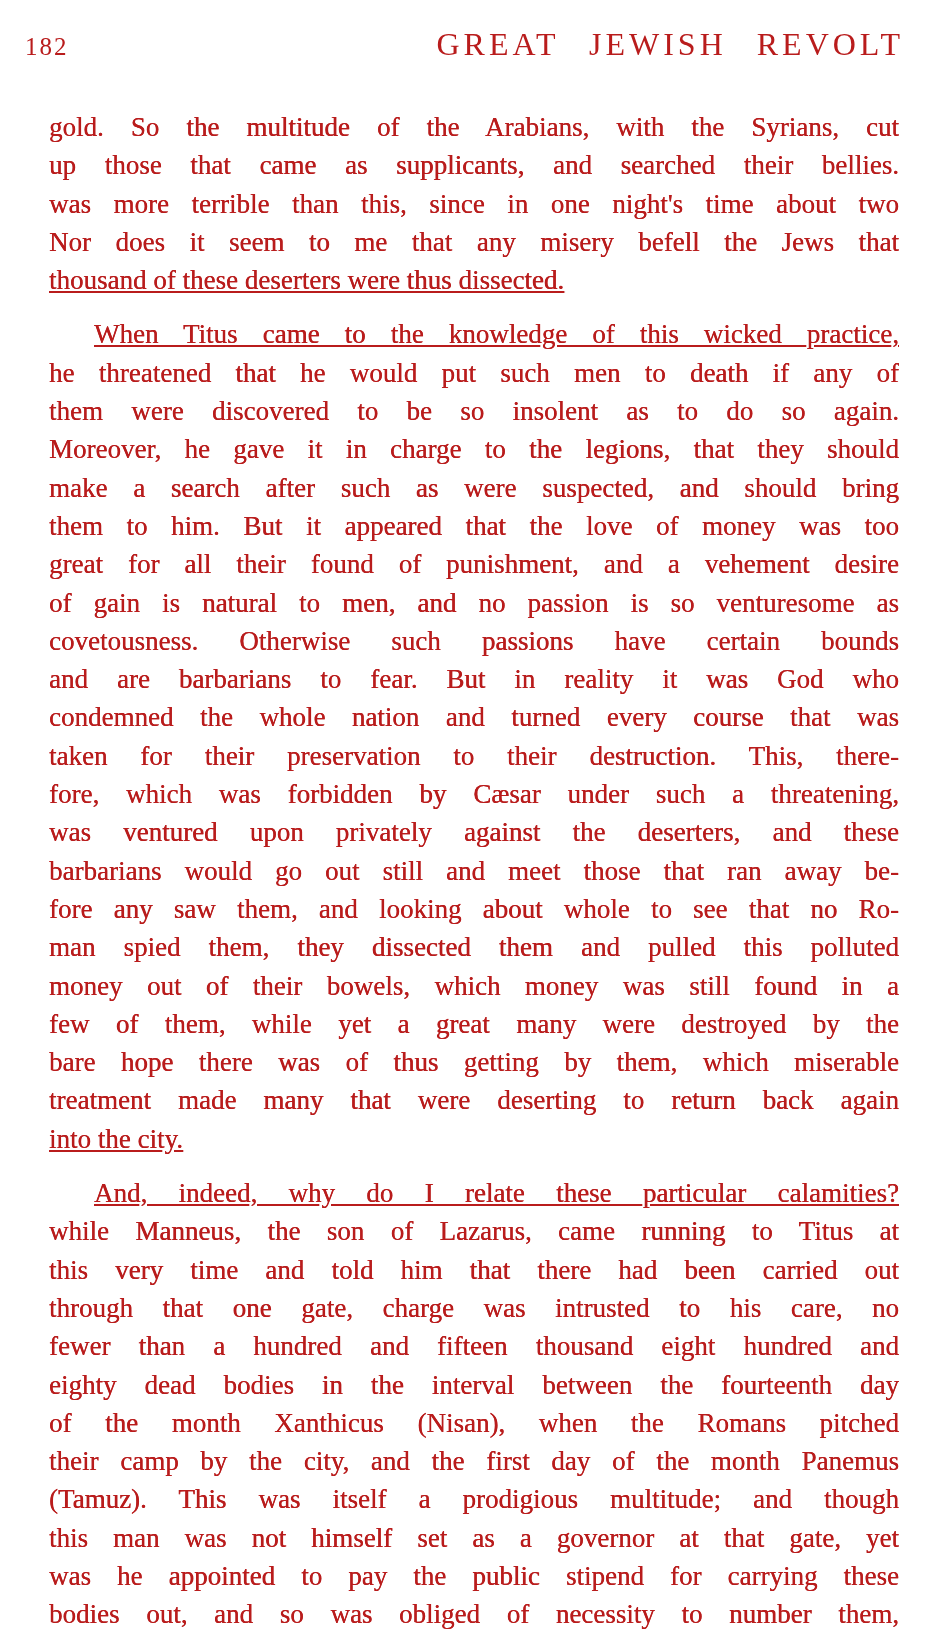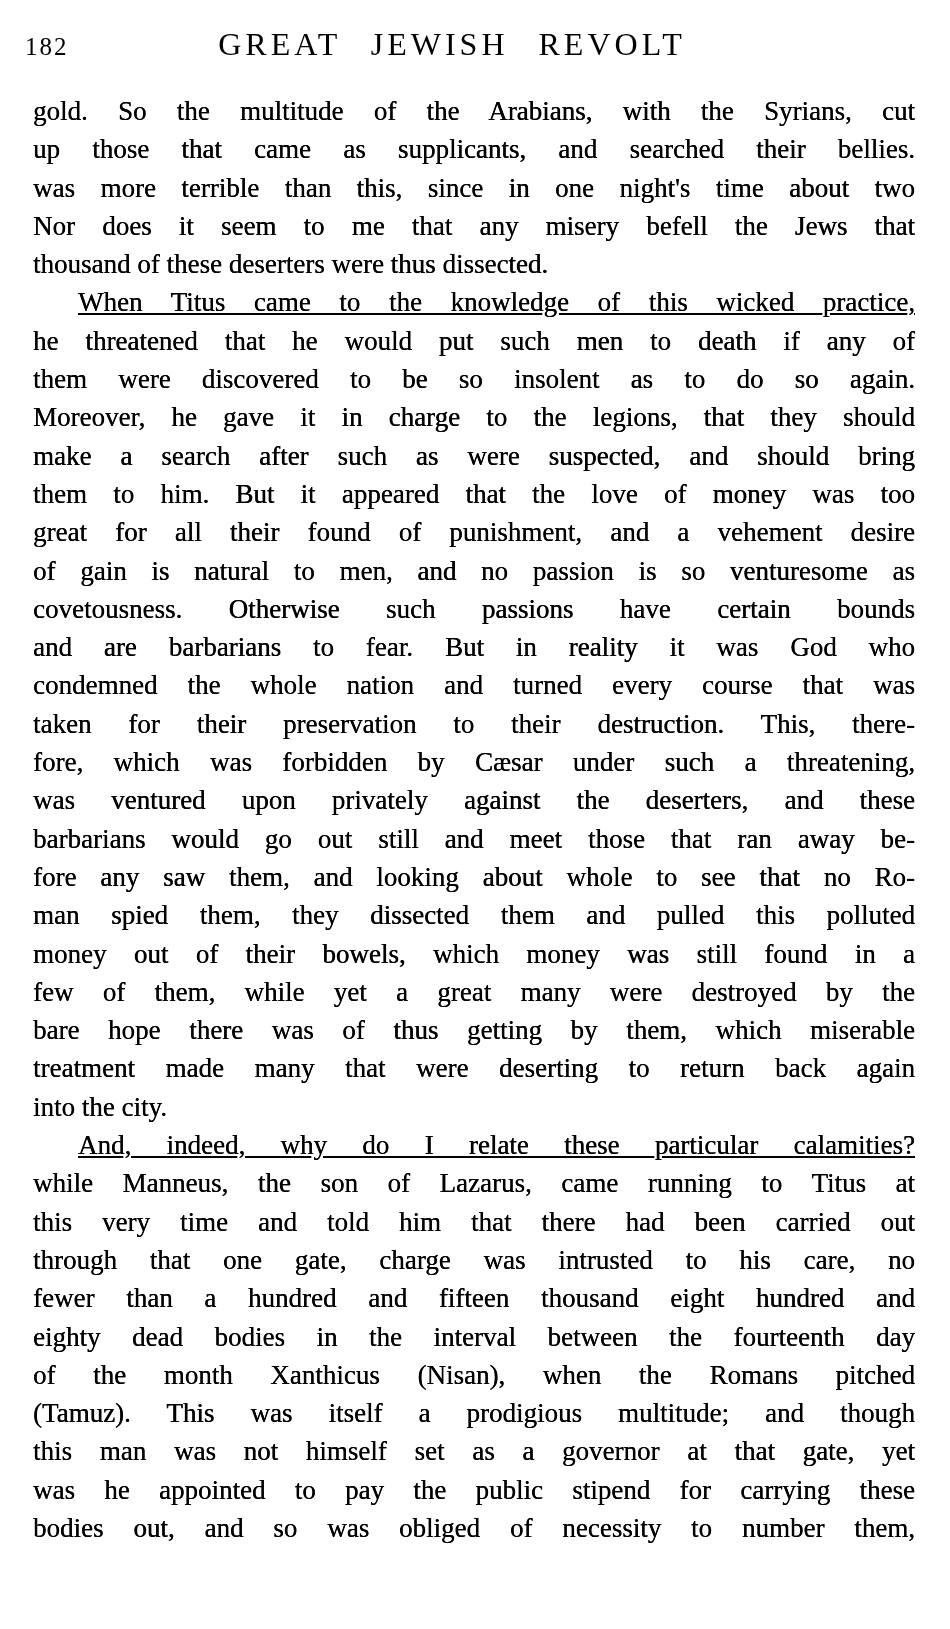--- a/index.html
+++ b/index.html
@@ -5,62 +5,63 @@
   html, body {
     margin: 0;
     padding: 0;
     background: #ffffff;
   }
   .page {
     position: relative;
     width: 950px;
     height: 1629px;
     background: #ffffff;
-    color: #000000;
+    color: #b91c1c;
     font-family: "Liberation Serif", "DejaVu Serif", serif;
     overflow: hidden;
   }
   .page-number {
     position: absolute;
     left: 25px;
     top: 33px;
     font-size: 25px;
     letter-spacing: 2px;
   }
   .running-title {
     position: absolute;
     left: 0;
     right: 46px;
     top: 26px;
-    text-align: center;
+    text-align: right;
     font-size: 32px;
     letter-spacing: 4px;
     word-spacing: 18px;
     white-space: nowrap;
   }
   .page-body {
     position: absolute;
     left: 33px;
     top: 92px;
     width: 882px;
     font-size: 27px;
     line-height: 38.3px;
     text-shadow: 0.3px 0 0 currentColor; 
   }
   .paragraph {
-    margin: 0;
+    margin: 16px;
   }
   .line {
     text-align: justify;
     text-align-last: justify;
     height: 38.3px;
     overflow: hidden;
   }
   .line.last {
     text-align-last: left;
+    text-decoration: underline;
   }
   .line.indent {
     padding-left: 45px;
     text-decoration: underline;
   }
 </style>
 </head>
 <body>
 
 <div class="page">
@@ -101,19 +102,20 @@
         <div class="line last">into the city.</div>
       </div>
       <div class="paragraph">
         <div class="line indent">And, indeed, why do I relate these particular calamities?</div>
         <div class="line">while Manneus, the son of Lazarus, came running to Titus at</div>
         <div class="line">this very time and told him that there had been carried out</div>
         <div class="line">through that one gate, charge was intrusted to his care, no</div>
         <div class="line">fewer than a hundred and fifteen thousand eight hundred and</div>
         <div class="line">eighty dead bodies in the interval between the fourteenth day</div>
         <div class="line">of the month Xanthicus (Nisan), when the Romans pitched</div>
+        <div class="line">their camp by the city, and the first day of the month Panemus</div>
         <div class="line">(Tamuz). This was itself a prodigious multitude; and though</div>
         <div class="line">this man was not himself set as a governor at that gate, yet</div>
         <div class="line">was he appointed to pay the public stipend for carrying these</div>
         <div class="line">bodies out, and so was obliged of necessity to number them,</div>
       </div>
     </div>
 </div>
 
 </body></html>

